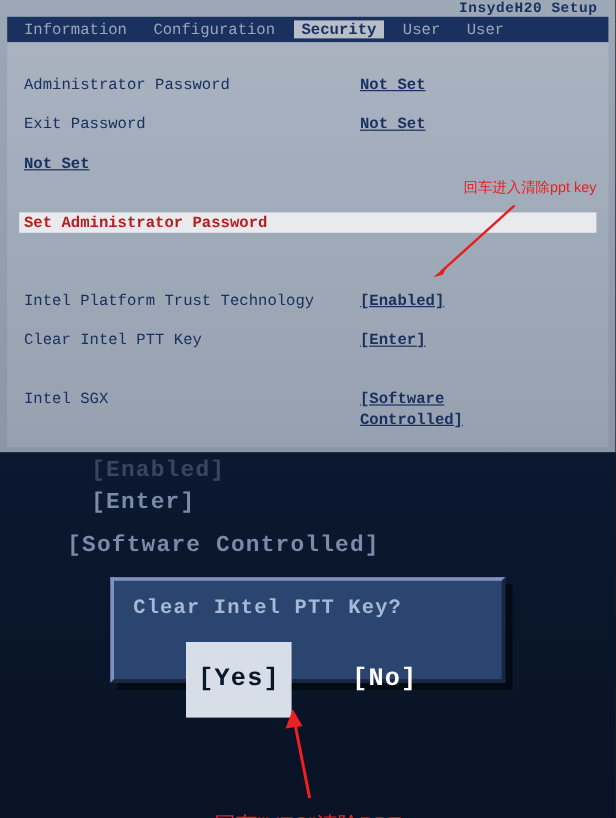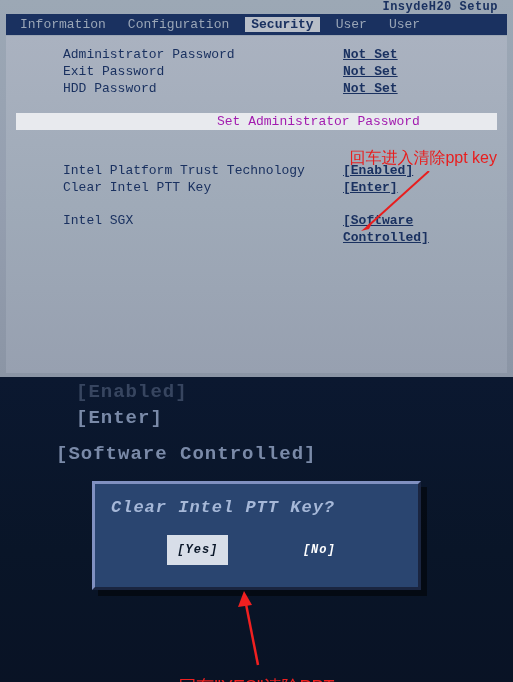--- a/index.html
+++ b/index.html
@@ -59,46 +59,47 @@
       right: 6px;
       bottom: 4px;
       background: linear-gradient(to bottom, #aab2c0, #9faab8, #97a0b0);
       color: #1a3160;
       font-size: 13px;
       font-family: "Courier New", monospace;
       padding: 10px 14px;
     }
     .bios-row {
       display: flex;
-      justify-content: flex-end;
+      justify-content: flex-start;
       line-height: 17px;
+      margin-top: 16px;
     }
     .bios-row .label {
       flex: 0 0 280px;
     }
     .bios-row .value {
       flex: 0 0 150px;
       font-weight: bold;
       text-decoration: underline;
     }
     .highlighted-row {
       background: #e8eaee;
-      color: #a21caf;
-      font-weight: normal;
+      color: #b91c1c;
+      font-weight: bold;
       margin-left: -4px;
       padding-left: 4px;
       margin-right: -4px;
     }
     .annotation-red {
       position: absolute;
       top: 112px;
       right: 10px;
       color: #e81e1e;
       font-family: sans-serif;
-      font-size: 16px;
+      font-size: 12px;
     }
     .arrow-red-1 {
       position: absolute;
       top: 135px;
       right: 68px;
       width: 80px;
       height: 60px;
       pointer-events: none;
     }
     .screenshot-bottom {
@@ -113,48 +114,47 @@
       color: #7a8aa8;
       font-size: 19px;
       font-weight: bold;
       letter-spacing: 1px;
     }
     .dialog-box {
       position: absolute;
       top: 104px;
       left: 92px;
       right: 92px;
-      height: 109px;
+      height: 88px;
       background: #2a4570;
       border: 3px solid #6a80b0;
       border-top-color: #8090c0;
       border-left-color: #8090c0;
       border-right-color: #1a2540;
       border-bottom-color: #1a2540;
       box-shadow: 6px 6px 0 rgba(0,0,0,0.5);
-      font-style: italic;
     }
     .dialog-title {
       color: #a6b8d8;
       font-family: "Courier New", monospace;
       font-size: 17px;
       font-weight: bold;
       letter-spacing: 1px;
       padding: 14px 16px 4px;
     }
     .dialog-buttons {
       display: flex;
       justify-content: space-around;
       padding: 14px 40px 0;
     }
     .dialog-btn {
       font-family: "Courier New", monospace;
-      font-size: 12px;
-      font-weight: bold;
-      padding: 8px 10px;
+      font-size: 21px;
+      font-weight: bold;
+      padding: 20px 10px;
       letter-spacing: 1px;
     }
     .dialog-btn.selected {
       background: #d8dee8;
       color: #0a1728;
     }
     .dialog-btn.unselected {
       color: #ffffff;
     }
     .arrow-red-2 {
@@ -191,21 +191,20 @@
   <div class="bios-content">
     <div class="bios-row">
       <span class="label">Administrator Password</span>
       <span class="value">Not Set</span>
     </div>
     <div class="bios-row">
       <span class="label">Exit Password</span>
       <span class="value">Not Set</span>
     </div>
     <div class="bios-row">
-      <span class="label">HDD Password</span>
       <span class="value">Not Set</span>
     </div>
     <div style="height:16px"></div>
     <div class="bios-row highlighted-row">
       <span class="label">Set Administrator Password</span>
     </div>
     <div style="height:16px"></div>
     <div style="height:16px"></div>
     <div class="bios-row">
       <span class="label">Intel Platform Trust Technology</span>

